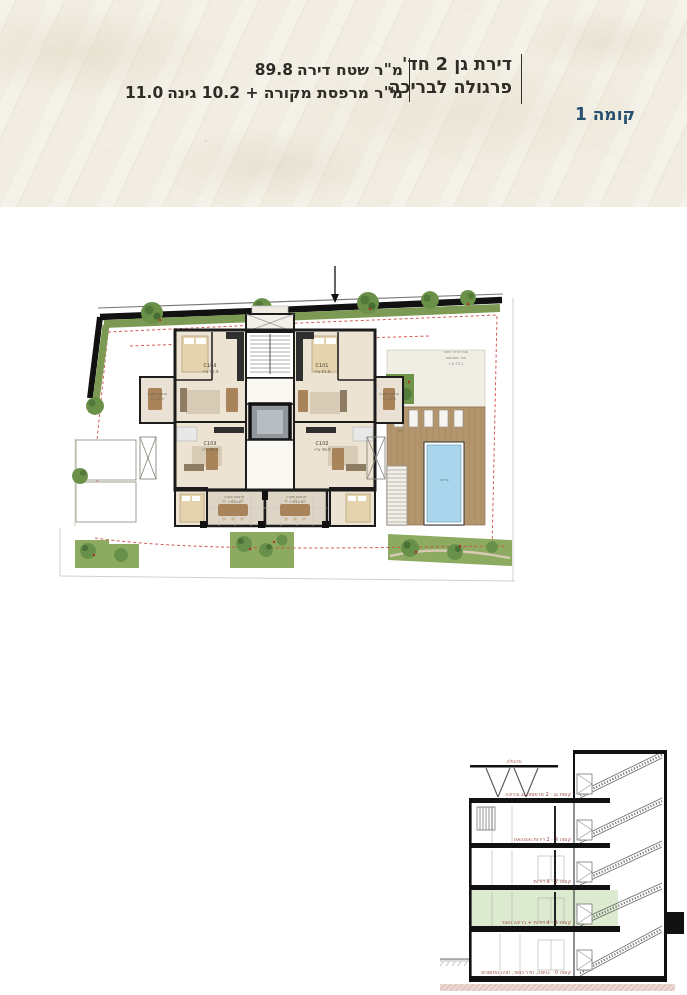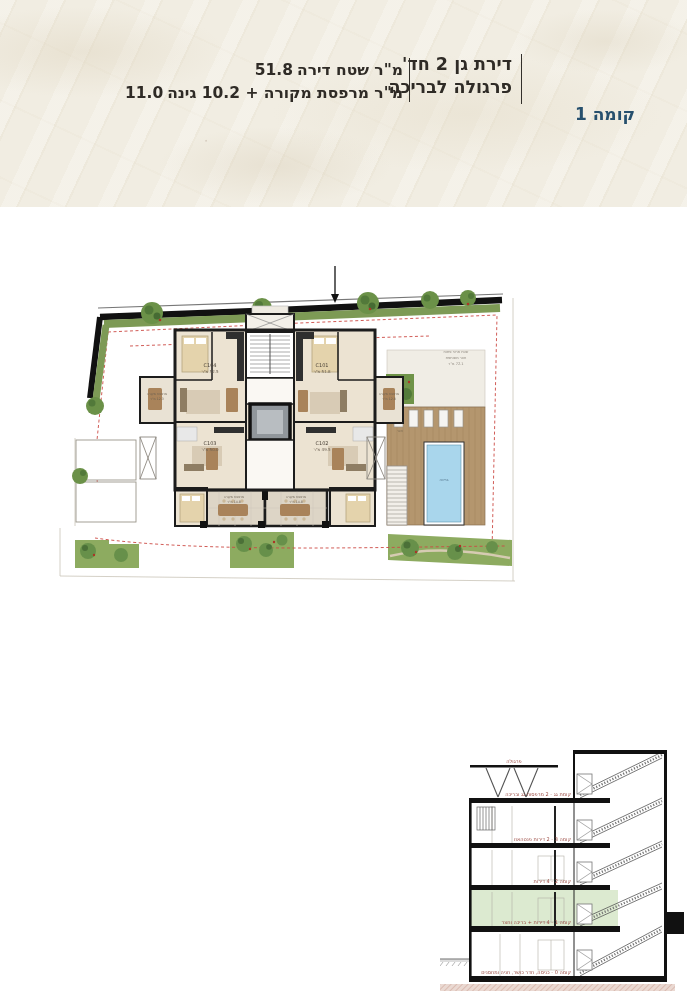--- a/index.html
+++ b/index.html
@@ -42,21 +42,21 @@
   <div class="paper-header">
     <div class="floor-label">קומה 1</div>
     <div class="vdiv d1"></div>
     <div class="apt-desc">
       <div>דירת גן 2 חד'</div>
       <div>פרגולה לבריכה</div>
     </div>
     <div class="vdiv d2"></div>
     <div class="areas">
       <div>
-        <span class="num">51.8</span><span dir="rtl">מ"ר שטח דירה</span>
+        <span class="num">89.8</span><span dir="rtl">מ"ר שטח דירה</span>
       </div>
       <div>
         <span class="num">11.0</span><span dir="rtl">מ"ר מרפסת מקורה + 10.2 גינה</span>
       </div>
     </div>
   </div>
 
   <svg class="plan-svg" width="687" height="350" viewBox="0 0 687 350" xmlns="http://www.w3.org/2000/svg">
 
     <g stroke="#c9c4b8" stroke-width="0.8" fill="none">

